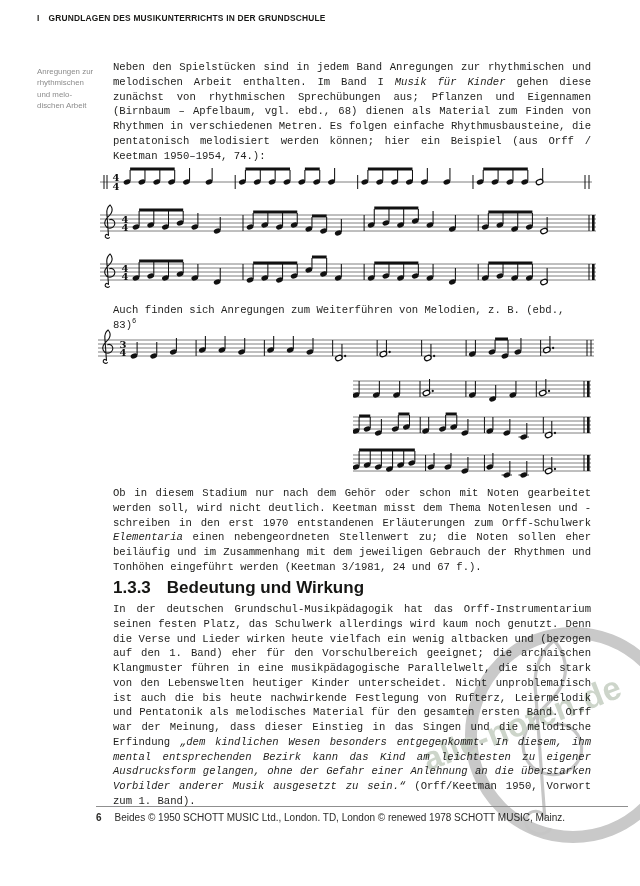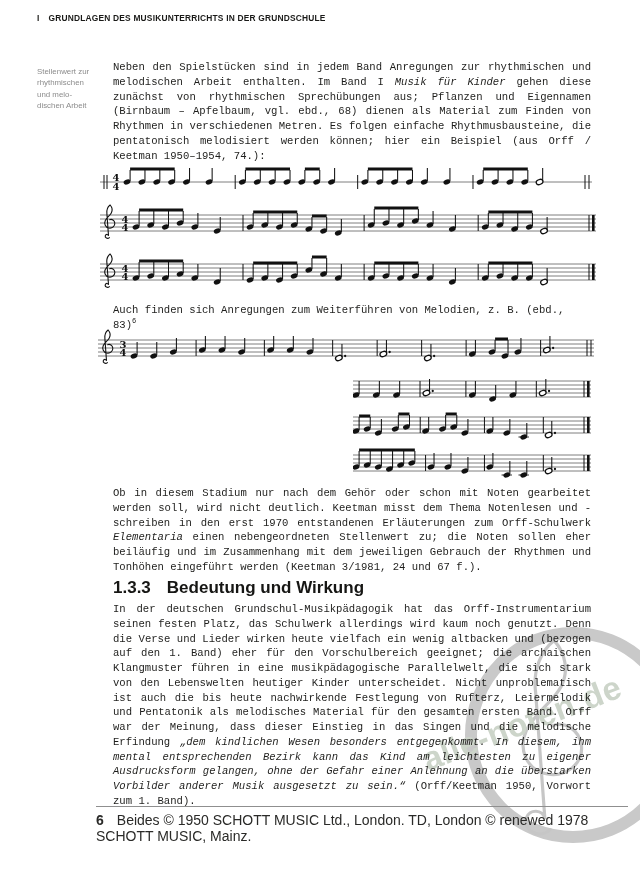--- a/index.html
+++ b/index.html
@@ -18,21 +18,21 @@
   .body-text{
     left:113px;width:478px;font-size:10.6px;line-height:14.75px;
     text-align:justify;text-align-last:left;color:#1e1e1c;font-family:Liberation Mono, monospace;
   }
   .body-text sup{font-size:7px;line-height:0;}
   .caption-text{text-align:left;}
   .section-heading{left:113px;top:578px;font-size:17px;font-weight:bold;color:#161614;}
   .section-heading .sec-num{margin-right:16px;}
   .staff{position:absolute;}
   .footnote-rule{left:96px;top:806px;width:532px;height:0;border-top:1px solid #8f8f8f;}
-  .footnote{left:96px;top:812px;font-size:14px;color:#2a2a28;}
+  .footnote{left:96px;top:812px;font-size:10px;color:#2a2a28;}
   .footnote .fn-num{font-weight:bold;margin-right:13px;}
   .watermark{pointer-events:none;}
   .watermark-text{
     left:424px;top:742px;width:230px;font-size:33px;font-weight:bold;
     color:#cdd5ca;letter-spacing:.5px;transform:rotate(-21deg);transform-origin:left center;
     font-family:"Liberation Sans",sans-serif;
   }
 </style>
 </head>
 <body>
@@ -46,21 +46,21 @@
     </svg>
     <div class="abs watermark-text">alle-noten.de</div>
   </div>
 
   <div class="abs" style="left:0;top:0;width:640px;height:886px;z-index:1">
 
     <div class="abs chapter-header">
       <span class="chap-num">I</span><span>GRUNDLAGEN DES MUSIKUNTERRICHTS IN DER GRUNDSCHULE</span>
     </div>
 
-    <div class="abs margin-note" style="top:66px">Stellenwert zur
+    <div class="abs margin-note" style="top:66px">Anregungen zur
 rhythmischen
 und melo-
 dischen Arbeit</div>
 
     <div class="abs body-text" style="top:60px"><span>Neben den Spielstücken sind in jedem Band Anregungen zur rhythmischen und melodischen Arbeit ent­halten. Im Band I </span><span style="font-style: italic;">Musik für Kinder</span><span> gehen diese zunächst von rhythmischen Sprechübungen aus; Pflanzen und Eigennamen (Birnbaum – Apfelbaum, vgl. ebd., 68) dienen als Material zum Finden von Rhythmen in verschiedenen Metren. Es folgen einfache Rhythmusbausteine, die pentatonisch melodisiert werden können; hier ein Beispiel (aus Orff / Keetman 1950–1954, 74.):</span></div>
 
     <div class="staff" style="left:100px;top:158px"><svg width="492" height="36">
           <line x1="0" y1="24" x2="492" y2="24" stroke="#6f6f6f" stroke-width="0.9"></line>
           <line x1="4" y1="17" x2="4" y2="31" stroke="#111111" stroke-width="1"></line>
           <line x1="7" y1="17" x2="7" y2="31" stroke="#111111" stroke-width="1"></line>

